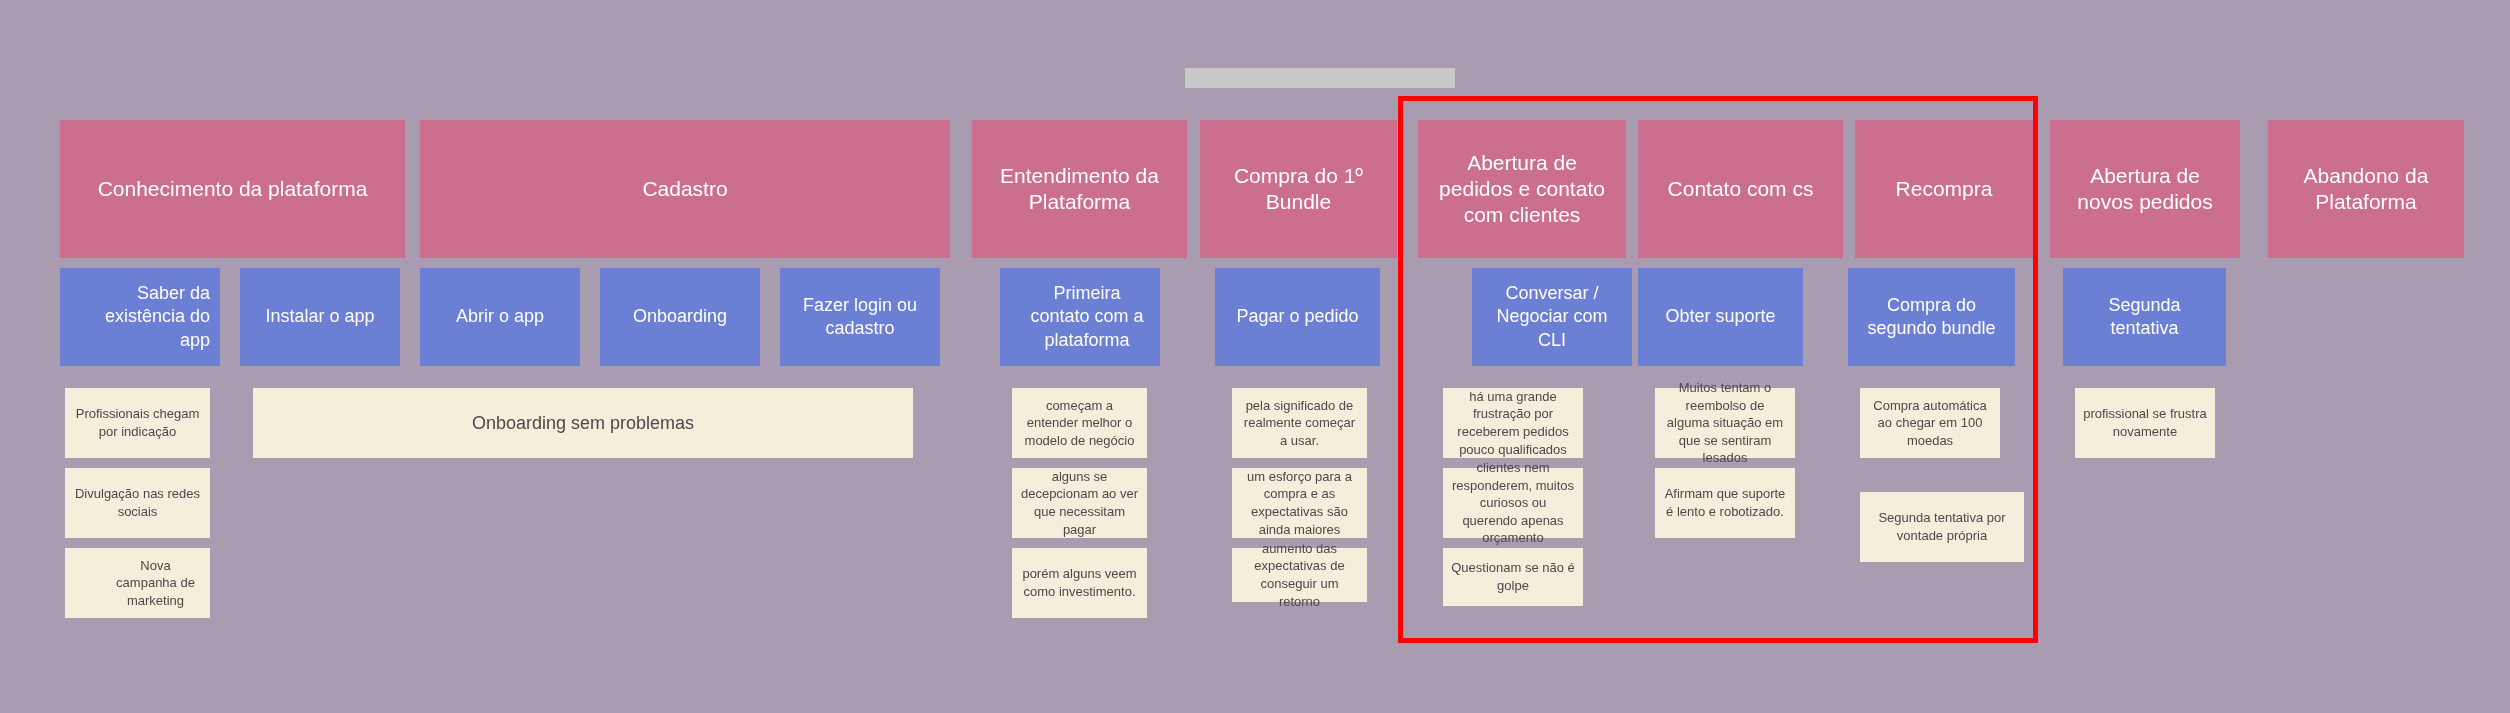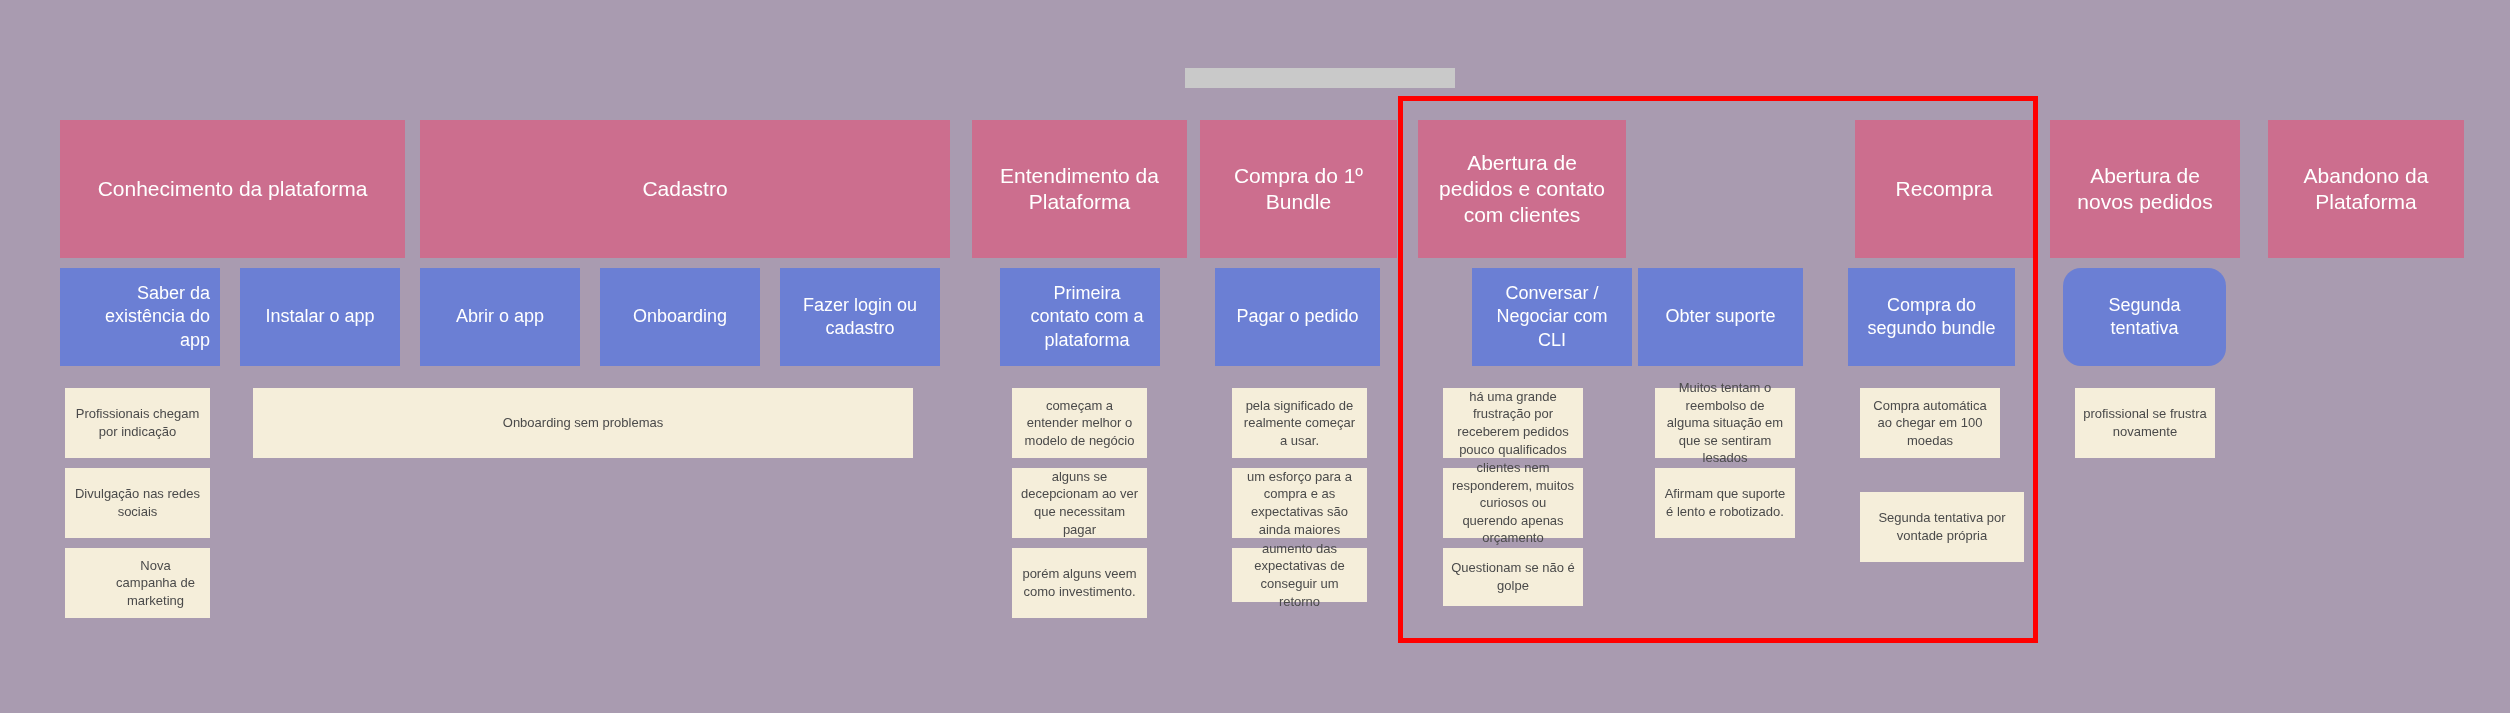--- a/index.html
+++ b/index.html
@@ -86,21 +86,21 @@
     align-items: center;
     justify-content: center;
     text-align: center;
     font-size: 13px;
     line-height: 1.35;
     padding: 5px 8px;
     box-sizing: border-box;
   }
 
   .note-wide {
-    font-size: 13px;
+    font-size: 18px;
   }
 </style>
 </head>
 <body>
 
 <div id="board">
 
   <div class="grey-bar"></div>
 
   <div class="highlight-frame"></div>
@@ -139,34 +139,35 @@
   <div class="note-card" style="left:1232px; top:548px; width:135px; height:54px;">aumento das expectativas de conseguir um retorno</div>
 
   <div class="stage-card" style="left:1418px; width:208px;">Abertura de pedidos e contato com clientes</div>
 
   <div class="action-card" style="left:1472px; width:160px;">Conversar / Negociar com CLI</div>
 
   <div class="note-card" style="left:1443px; top:388px; width:140px; height:70px;">há uma grande frustração por receberem pedidos pouco qualificados</div>
   <div class="note-card" style="left:1443px; top:468px; width:140px; height:70px;">clientes nem responderem, muitos curiosos ou querendo apenas orçamento</div>
   <div class="note-card" style="left:1443px; top:548px; width:140px; height:58px;">Questionam se não é golpe</div>
 
+  <div class="stage-card" style="left:1638px; width:205px;">Contato com cs</div>
 
   <div class="action-card" style="left:1638px; width:165px;">Obter suporte</div>
 
   <div class="note-card" style="left:1655px; top:388px; width:140px; height:70px;">Muitos tentam o reembolso de alguma situação em que se sentiram lesados</div>
   <div class="note-card" style="left:1655px; top:468px; width:140px; height:70px;">Afirmam que suporte é lento e robotizado.</div>
 
   <div class="stage-card" style="left:1855px; width:178px;">Recompra</div>
 
   <div class="action-card" style="left:1848px; width:167px;">Compra do segundo bundle</div>
 
   <div class="note-card" style="left:1860px; top:388px; width:140px; height:70px;">Compra automática ao chegar em 100 moedas</div>
   <div class="note-card" style="left:1860px; top:492px; width:164px; height:70px;">Segunda tentativa por vontade própria</div>
 
   <div class="stage-card" style="left:2050px; width:190px;">Abertura de novos pedidos</div>
 
-  <div class="action-card" style="left:2063px; width:163px;border-radius:18px;">Segunda tentativa</div>
+  <div class="action-card" style="left:2063px; width:163px;">Segunda tentativa</div>
 
   <div class="note-card" style="left:2075px; top:388px; width:140px; height:70px;">profissional se frustra novamente</div>
 
   <div class="stage-card" style="left:2268px; width:196px;">Abandono da Plataforma</div>
 
 </div>
 
 </body></html>

